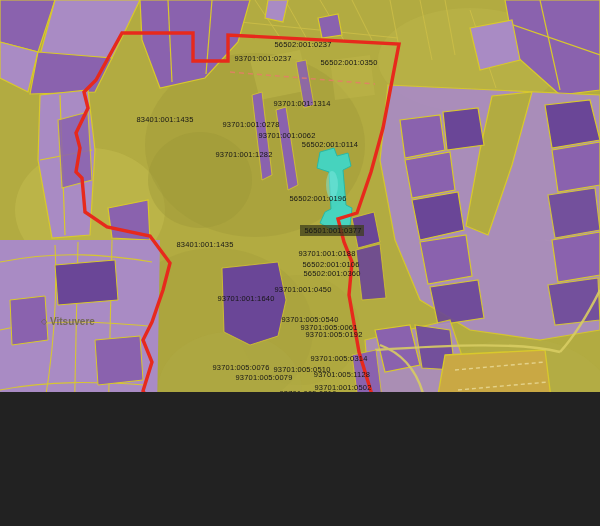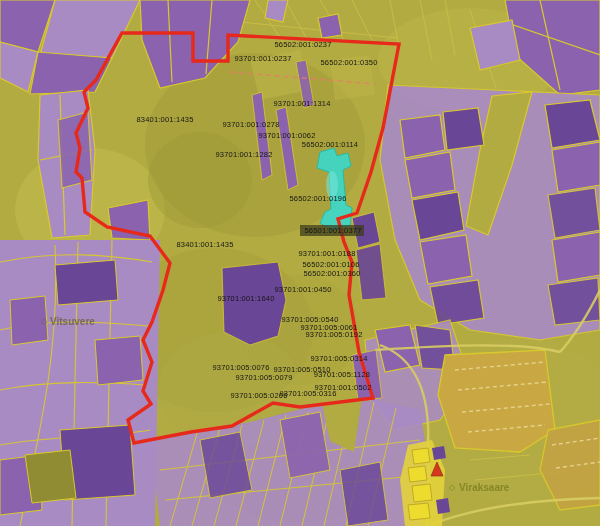--- a/index.html
+++ b/index.html
@@ -1,17 +1,17 @@
 <!DOCTYPE html>
 <html><head>
 <meta charset="utf-8">
 <style>
   html,body{margin:0;padding:0;background:#222;}
   .stage{
-    position:relative;width:600px;height:526px;overflow:hidden;
+    position:relative;width:600px;height:392px;overflow:hidden;
     font-family:"Liberation Sans", sans-serif;
   }
   svg{position:absolute;left:0;top:0;display:block;}
   text.plabel{
     font-family:"Liberation Sans", sans-serif;
     font-size:7.5px;fill:#161616;text-anchor:middle;
     paint-order:stroke;letter-spacing:.2px;
   }
   text.place-label{
     font-family:"Liberation Sans", sans-serif;

